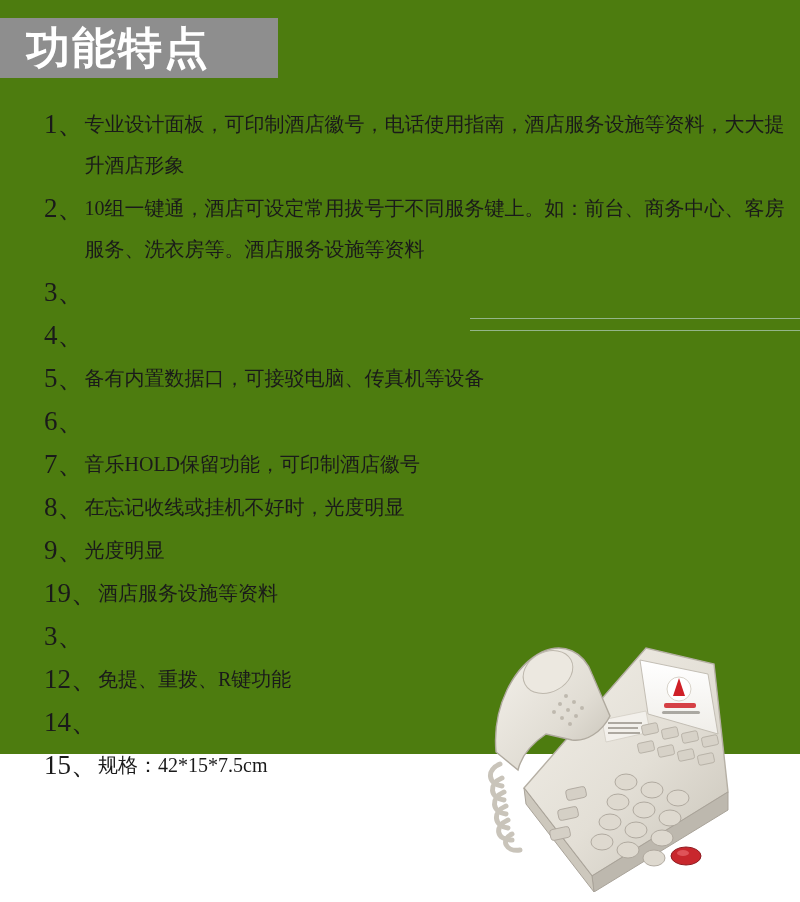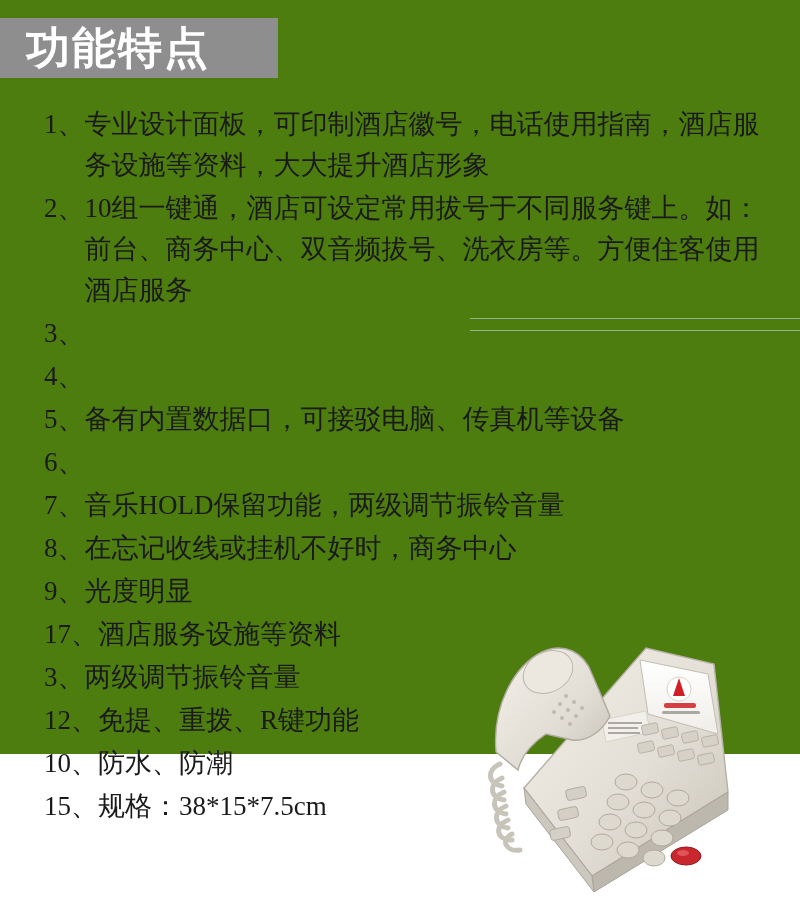--- a/index.html
+++ b/index.html
@@ -64,21 +64,21 @@
   .feature-num {
     flex: 0 0 auto;
     font-size: 27px;
     line-height: 41px;
     color: #1a1a1a;
     white-space: nowrap;
     font-family: "Liberation Serif", "DejaVu Serif", serif;
   }
   .feature-text {
     flex: 1 1 auto;
-    font-size: 27px;
+    font-size: 20px;
     line-height: 41px;
     color: #1a1a1a;
     font-family: "Liberation Serif", "DejaVu Serif", serif;
     max-width: 690px;
   }
   .feature.wide .feature-text {
     max-width: 700px;
   }
   
   .feature.narrow .feature-text {
@@ -120,21 +120,21 @@
 
   <div class="features">
 
     <div class="feature wide">
       <span class="feature-num">1、</span>
       <span class="feature-text">专业设计面板，可印制酒店徽号，电话使用指南，酒店服务设施等资料，大大提升酒店形象</span>
     </div>
 
     <div class="feature wide">
       <span class="feature-num">2、</span>
-      <span class="feature-text">10组一键通，酒店可设定常用拔号于不同服务键上。如：前台、商务中心、双音频拔号、洗衣房等。方便住客使用酒店服务</span>
+      <span class="feature-text">10组一键通，酒店可设定常用拔号于不同服务键上。如：前台、商务中心、客房服务、洗衣房等。酒店服务设施等资料</span>
     </div>
 
     <div class="feature wide">
       <span class="feature-num">3、</span>
     </div>
 
     <div class="feature wide">
       <span class="feature-num">4、</span>
     </div>
 
@@ -142,57 +142,55 @@
       <span class="feature-num">5、</span>
       <span class="feature-text">备有内置数据口，可接驳电脑、传真机等设备</span>
     </div>
 
     <div class="feature wide">
       <span class="feature-num">6、</span>
     </div>
 
     <div class="feature wide">
       <span class="feature-num">7、</span>
-      <span class="feature-text">音乐HOLD保留功能，两级调节振铃音量</span>
+      <span class="feature-text">音乐HOLD保留功能，可印制酒店徽号</span>
     </div>
 
     <div class="feature wide">
       <span class="feature-num">8、</span>
-      <span class="feature-text">在忘记收线或挂机不好时，商务中心</span>
+      <span class="feature-text">在忘记收线或挂机不好时，光度明显</span>
     </div>
 
     <div class="feature narrow">
       <span class="feature-num">9、</span>
       <span class="feature-text">光度明显</span>
     </div>
 
     <div class="feature narrow">
-      <span class="feature-num">17、</span>
+      <span class="feature-num">19、</span>
       <span class="feature-text">酒店服务设施等资料</span>
     </div>
 
     <div class="feature narrow">
       <span class="feature-num">3、</span>
-      <span class="feature-text">两级调节振铃音量</span>
     </div>
 
     <div class="feature narrow">
       <span class="feature-num">12、</span>
       <span class="feature-text">免提、重拨、R键功能</span>
     </div>
 
 
     <div class="feature narrow">
-      <span class="feature-num">10、</span>
-      <span class="feature-text">防水、防潮</span>
+      <span class="feature-num">14、</span>
     </div>
 
     <div class="feature narrow">
       <span class="feature-num">15、</span>
-      <span class="feature-text">规格：38*15*7.5cm</span>
+      <span class="feature-text">规格：42*15*7.5cm</span>
     </div>
 
   </div>
 
   <div class="phone-photo">
     <svg width="400" height="336" viewBox="0 0 400 336" xmlns="http://www.w3.org/2000/svg">
       <defs>
         <linearGradient id="bodyGrad" x1="0" y1="0" x2="1" y2="1">
           <stop offset="0%" stop-color="#f2efe8"></stop>
           <stop offset="55%" stop-color="#e3dfd6"></stop>

